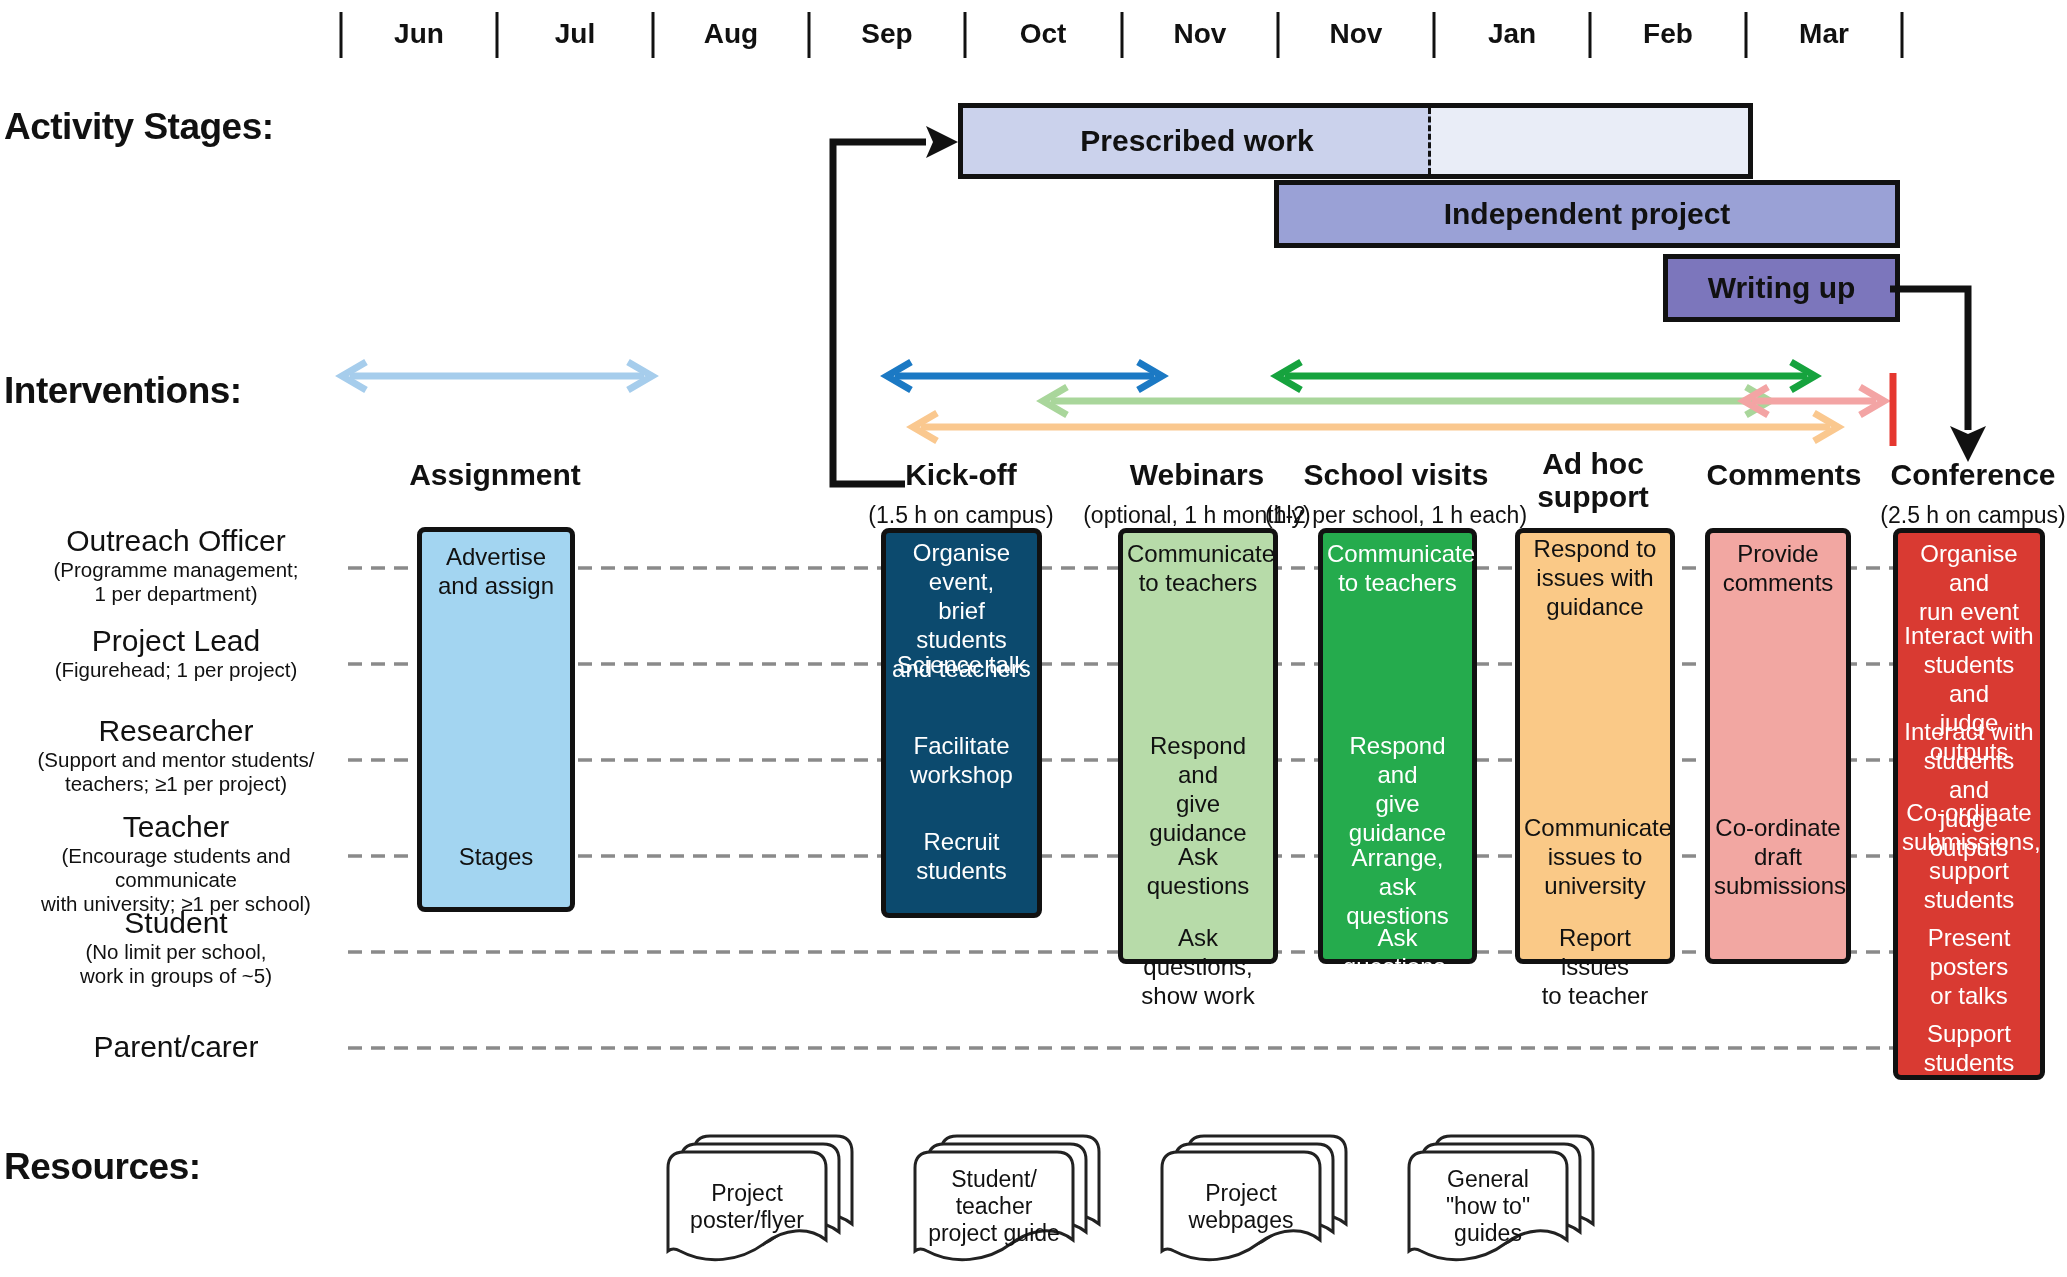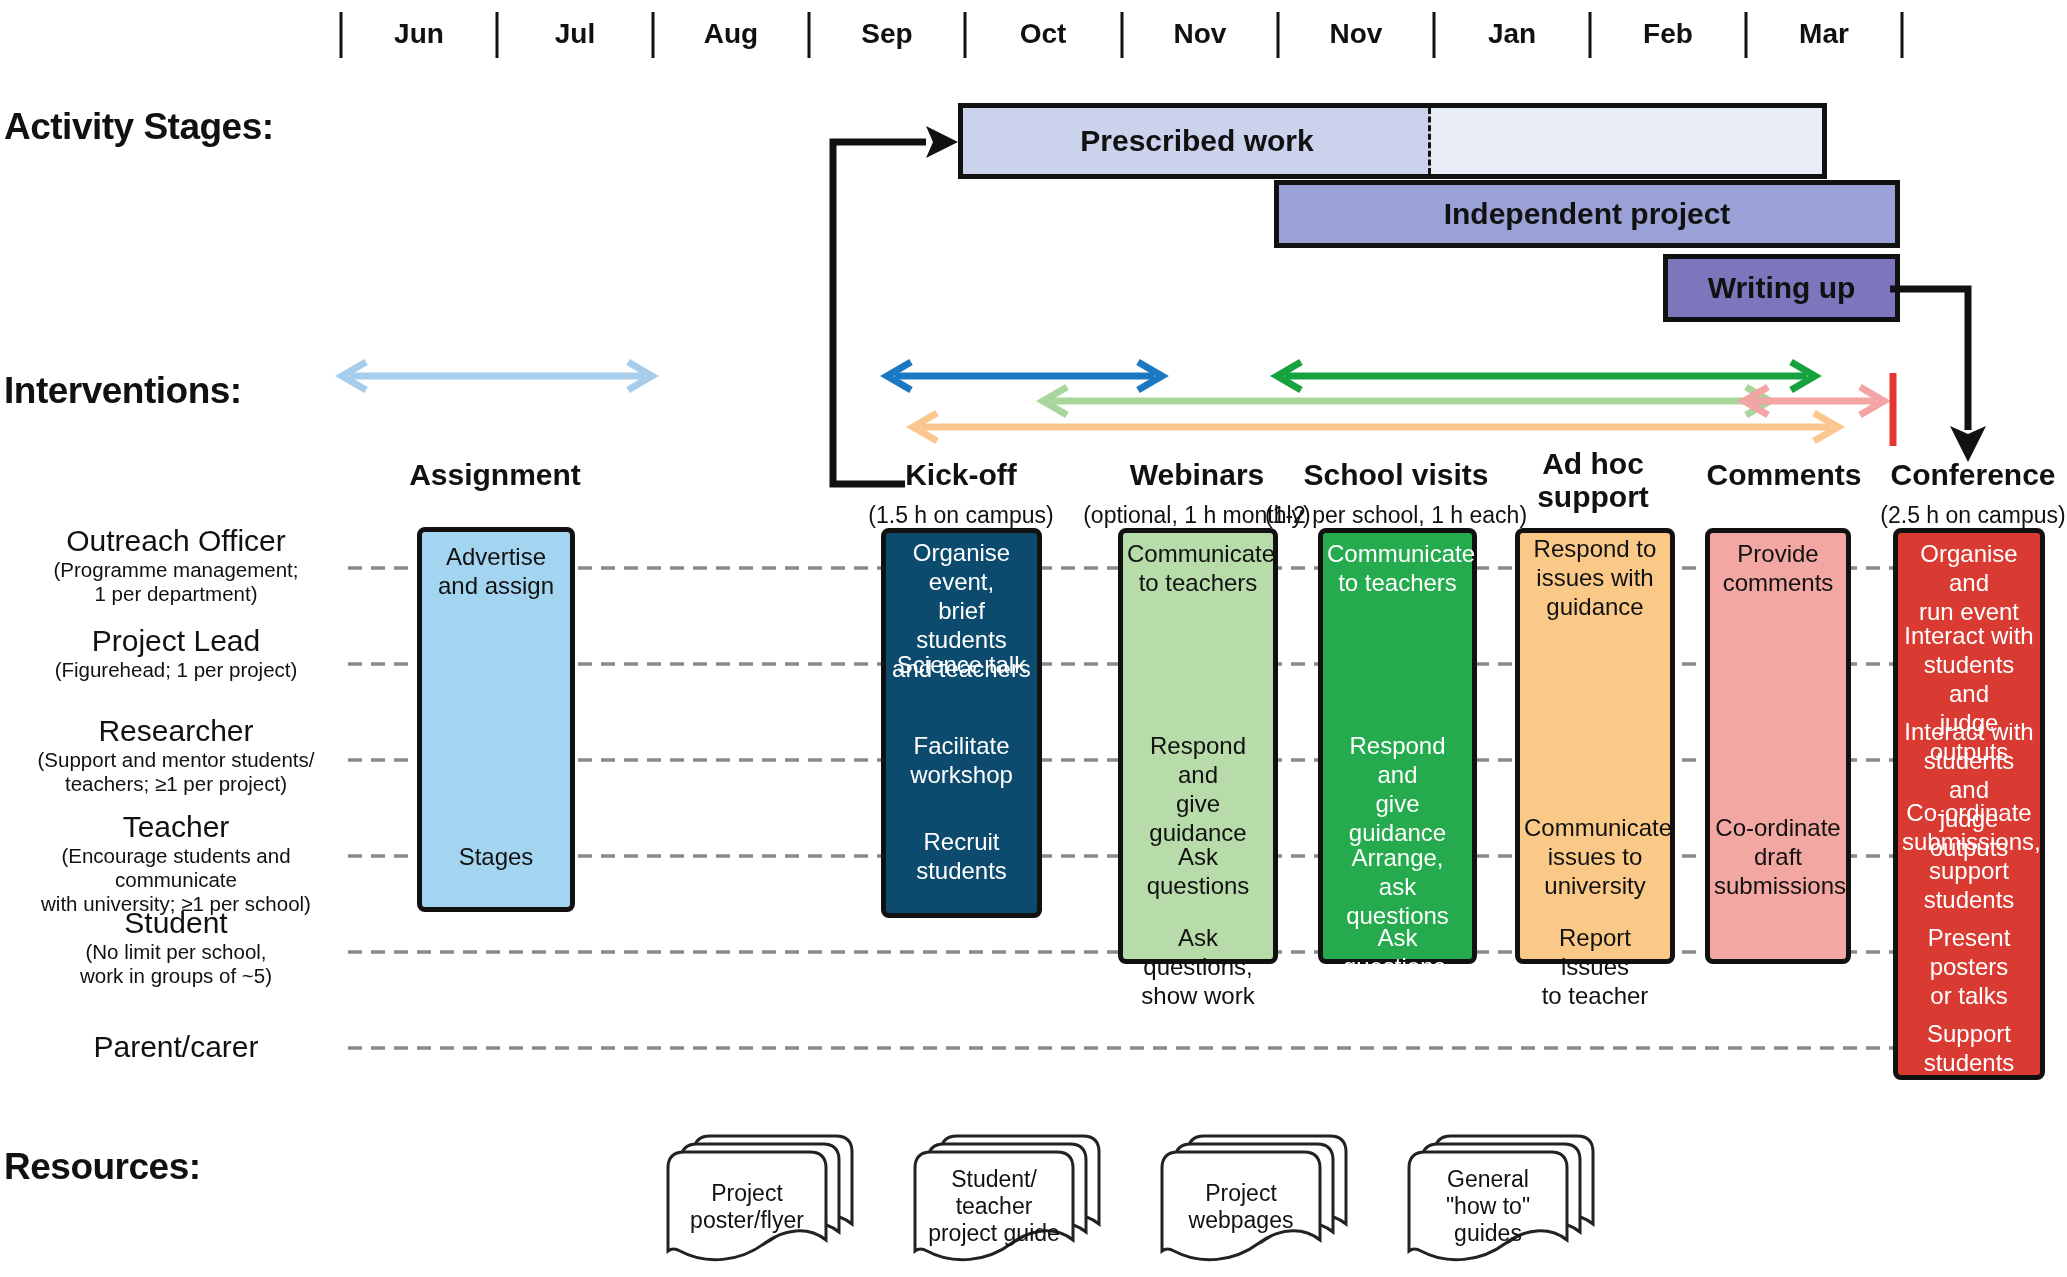--- a/index.html
+++ b/index.html
@@ -91,21 +91,21 @@
     <div class="month" style="left:1140px">Nov</div>
     <div class="month" style="left:1296px">Nov</div>
     <div class="month" style="left:1452px">Jan</div>
     <div class="month" style="left:1608px">Feb</div>
     <div class="month" style="left:1764px">Mar</div>
 
     <div class="biglabel" style="top:106px">Activity Stages:</div>
     <div class="biglabel" style="top:370px">Interventions:</div>
     <div class="biglabel" style="top:1146px">Resources:</div>
 
-    <div id="bar-prescribed" class="bar" style="left:958px;top:103px;width:869px;height:76px">
+    <div id="bar-prescribed" class="bar" style="left:958px;top:103px;width:795px;height:76px">
       <div class="seg"></div>
       <div class="lbl">Prescribed work</div>
     </div>
     <div class="bar" style="left:1274px;top:180px;width:626px;height:68px;background:#9aa1d6">
       <div class="lbl">Independent project</div>
     </div>
     <div class="bar" style="left:1663px;top:254px;width:237px;height:68px;background:#7c76bc">
       <div class="lbl">Writing up</div>
     </div>
 

